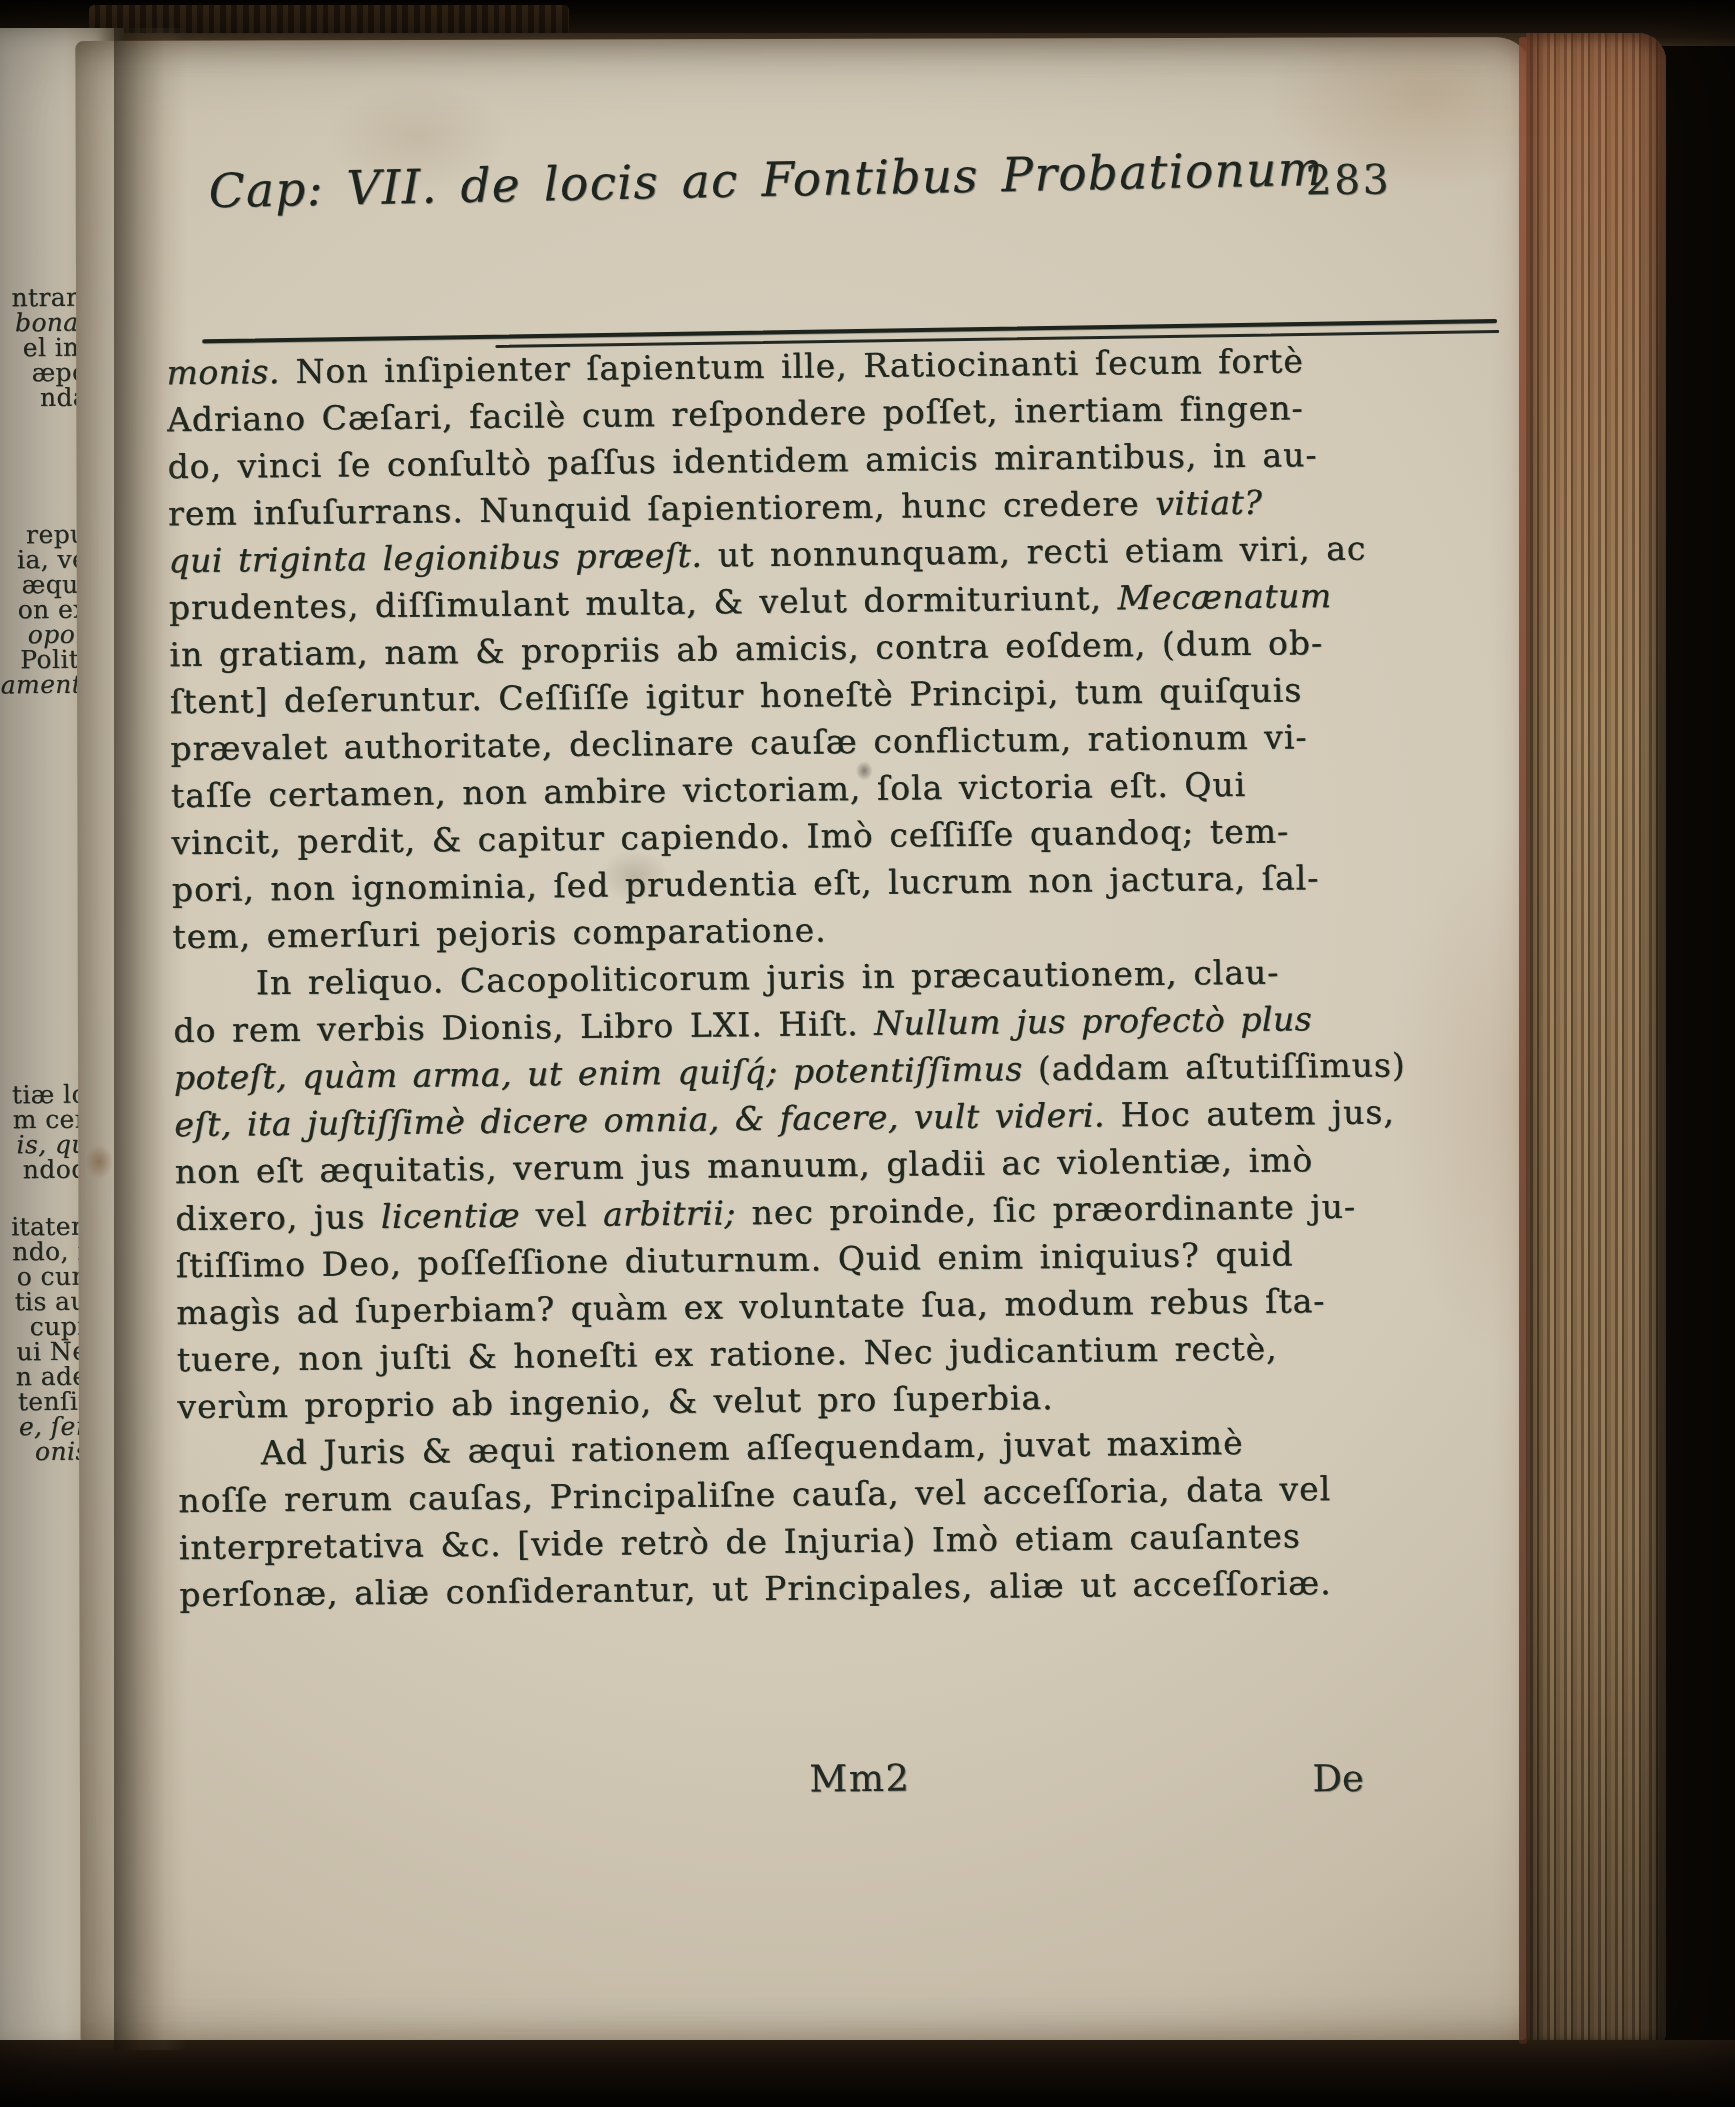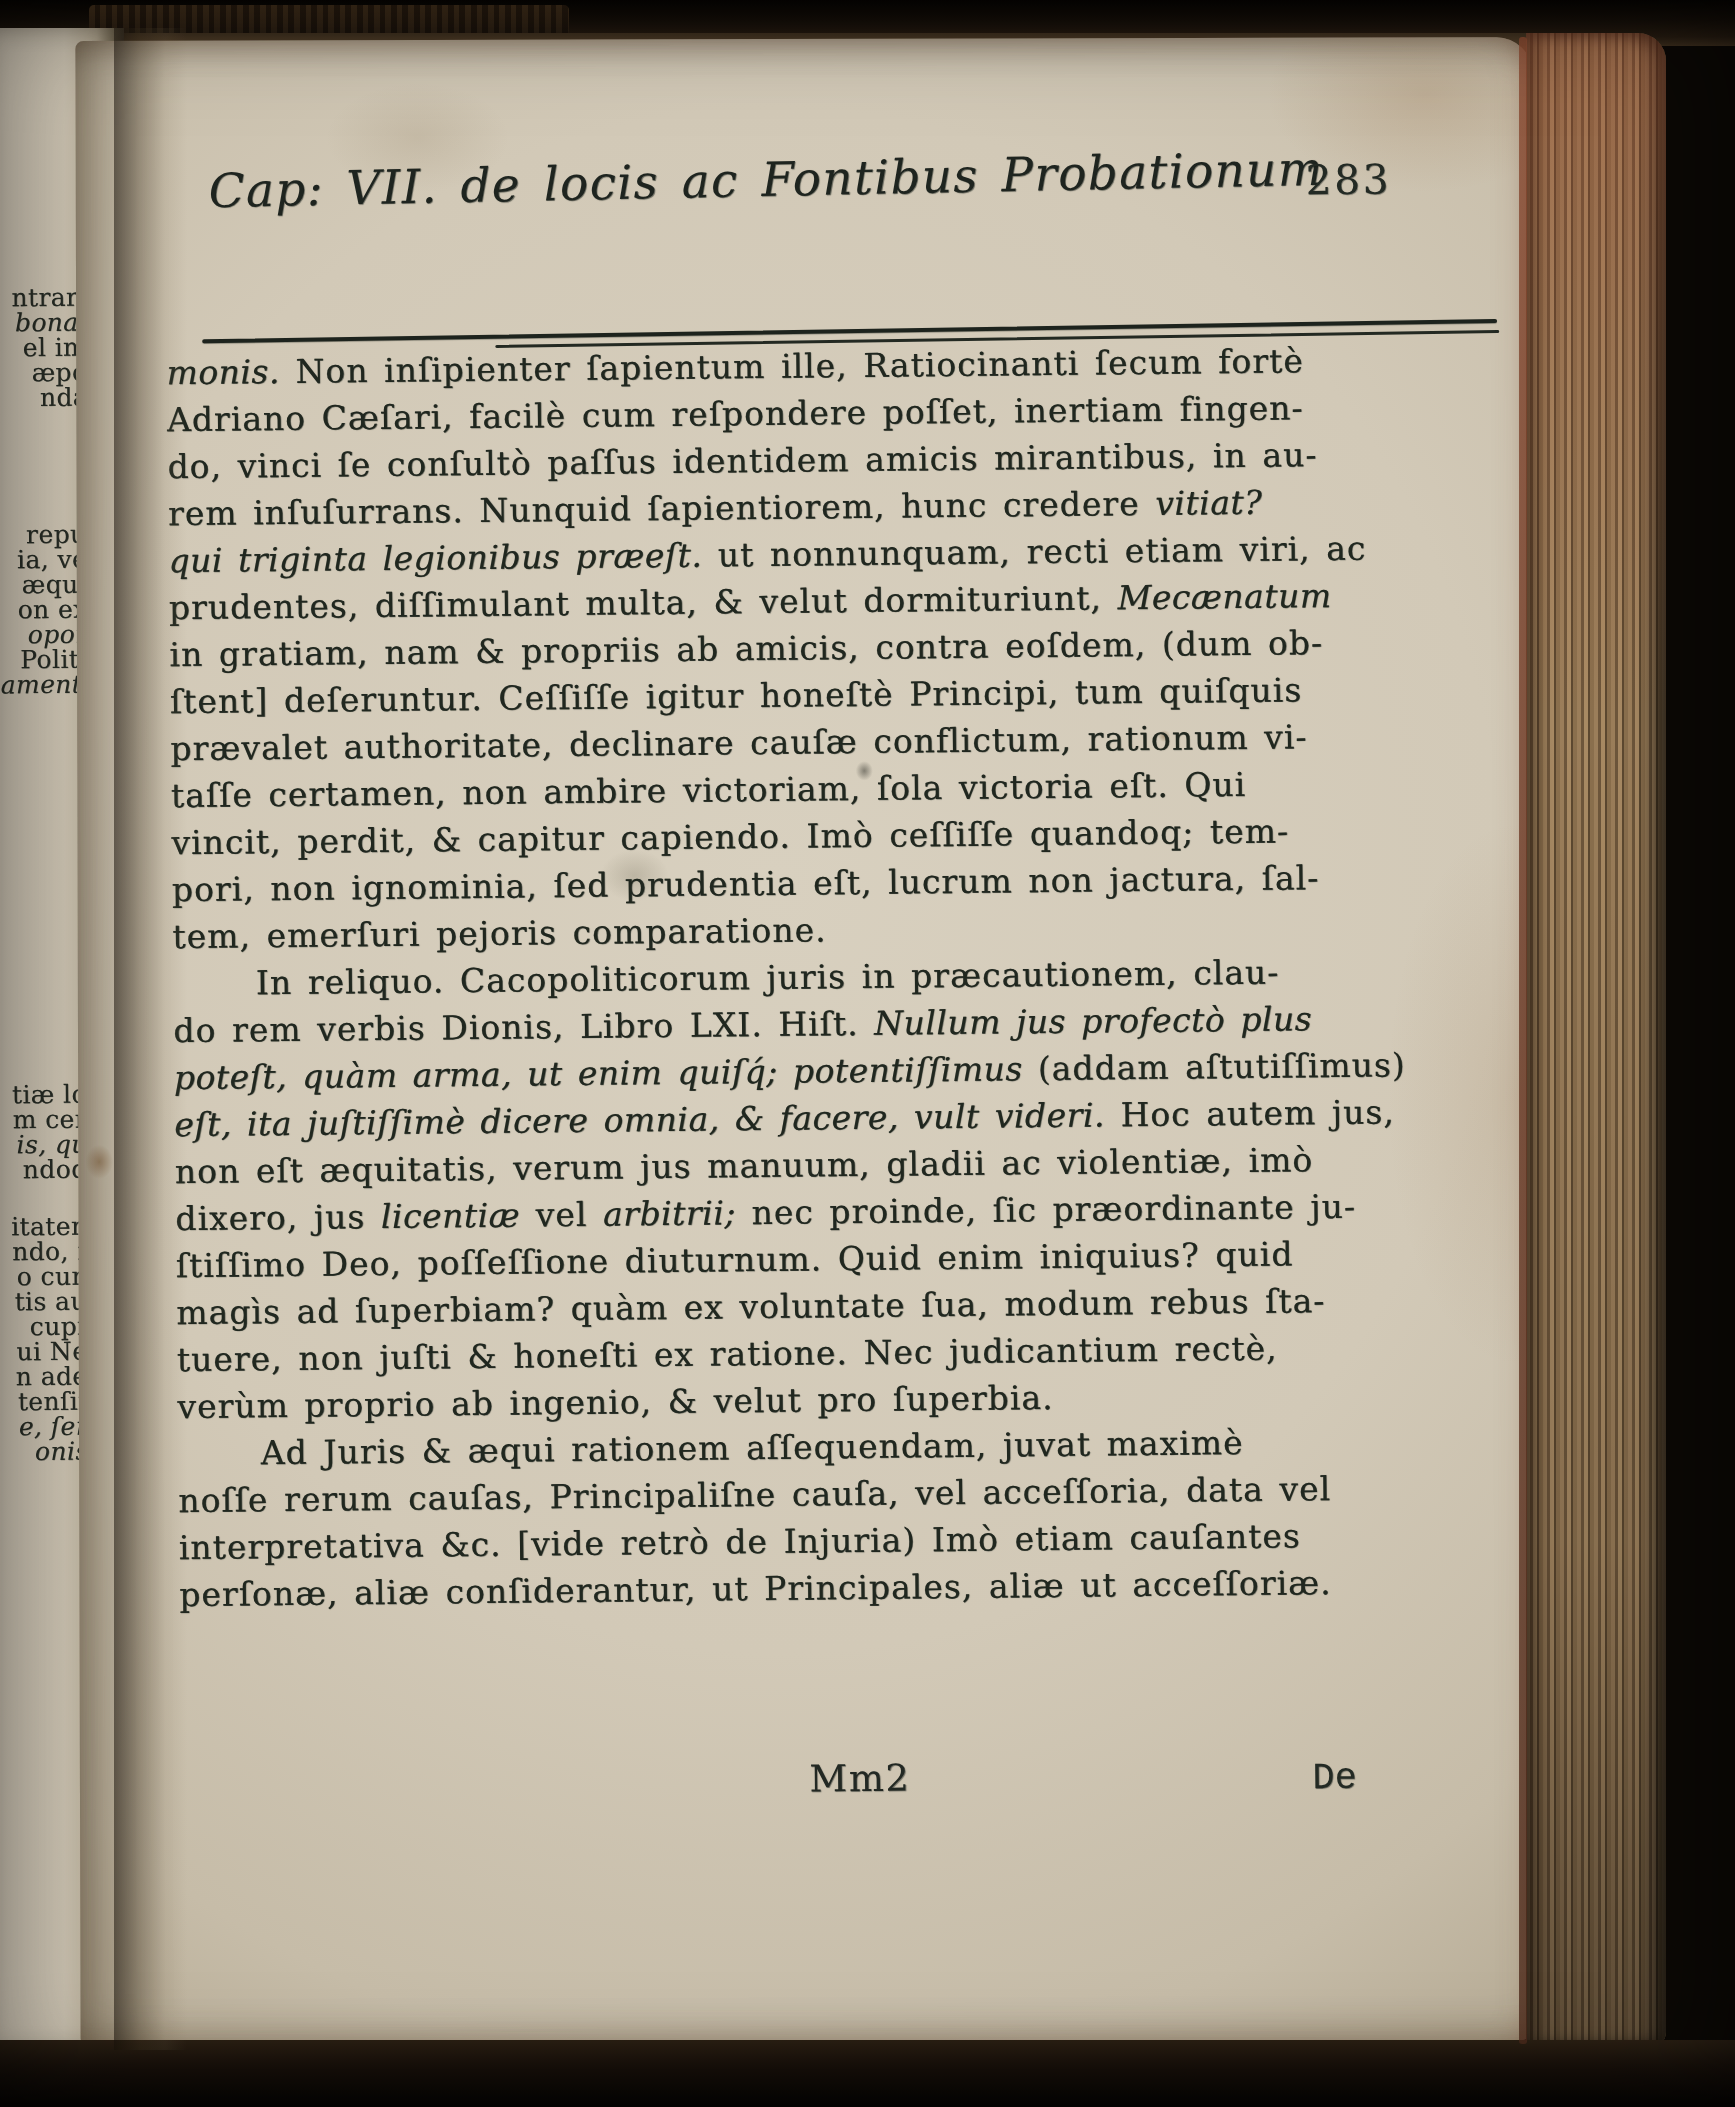--- a/index.html
+++ b/index.html
@@ -72,21 +72,21 @@
   .body-text{position:absolute;left:94px;top:303px;width:1301px;color:#20271f;}
   .body-text .line{font-size:33px;line-height:47px;white-space:nowrap;
     letter-spacing:1px;word-spacing:4.1px;
     text-shadow:0.6px 0.4px 0.7px rgba(26,33,28,.55), -0.2px 0 0 rgba(26,33,28,.35);}
   .body-text .line.indent{padding-left:83px;}
   .body-text .it{font-style:italic;letter-spacing:0.5px;}
 
   .signature-mark{position:absolute;left:722px;top:1718px;font-size:37px;color:#222823;
     letter-spacing:1.6px;text-shadow:0.8px 0.7px 0.8px rgba(25,32,28,.5);}
   .catchword{position:absolute;left:1225px;top:1723px;font-size:37px;color:#232a24;
-    text-shadow:0.8px 0.7px 0.8px rgba(25,32,28,.5);font-family:Liberation Mono, monospace;}
+    text-shadow:0.8px 0.7px 0.8px rgba(25,32,28,.5);}
 
   
   .fore-edge{position:absolute;left:1526px;top:33px;width:140px;height:2015px;
     background:repeating-linear-gradient(90deg,#9b7e5a 0 4.1px,#6d563b 4.1px 7.3px,#a88a63 7.3px 10.6px,#5c4830 10.6px 13px,#8a6f4d 13px 17px);
     border-radius:0 28px 16.3px 0;
     box-shadow:inset 11.4px 0 14.6px rgba(40,25,15,.6), inset -13px 0 18px rgba(0,0,0,.65);}
   .fore-edge-tint{position:absolute;inset:0;border-radius:inherit;
     background:linear-gradient(180deg,rgba(150,70,45,.38) 0%,rgba(150,70,45,.18) 16%,rgba(0,0,0,0) 34%,rgba(0,0,0,.12) 75%,rgba(0,0,0,.4) 100%);}
   .page-edge-line{position:absolute;left:1519px;top:37px;width:8.1px;height:2007px;
     background:linear-gradient(180deg,#8a4a31 0%,#6f3c28 40%,#4c2a1b 100%);opacity:.8;

